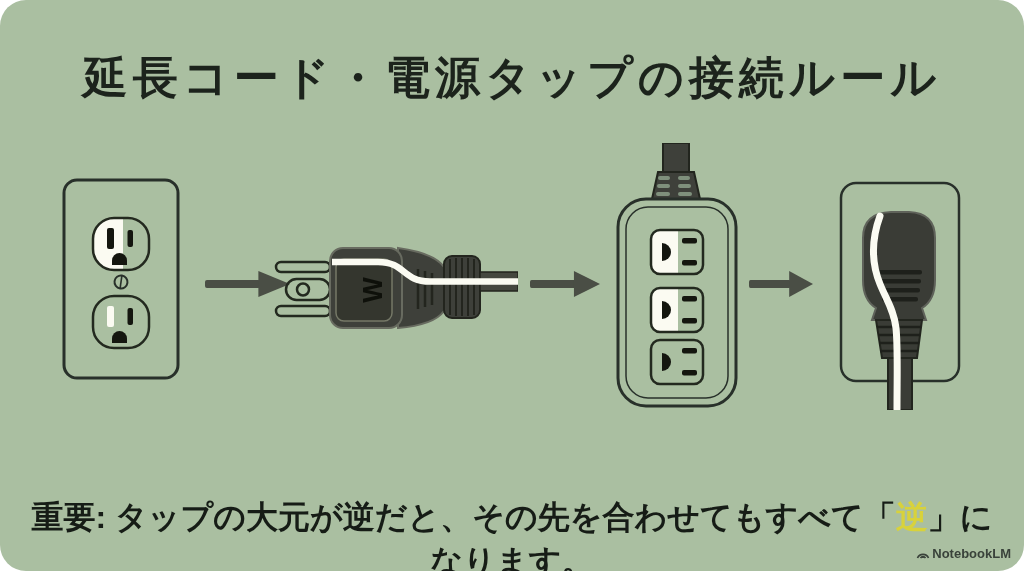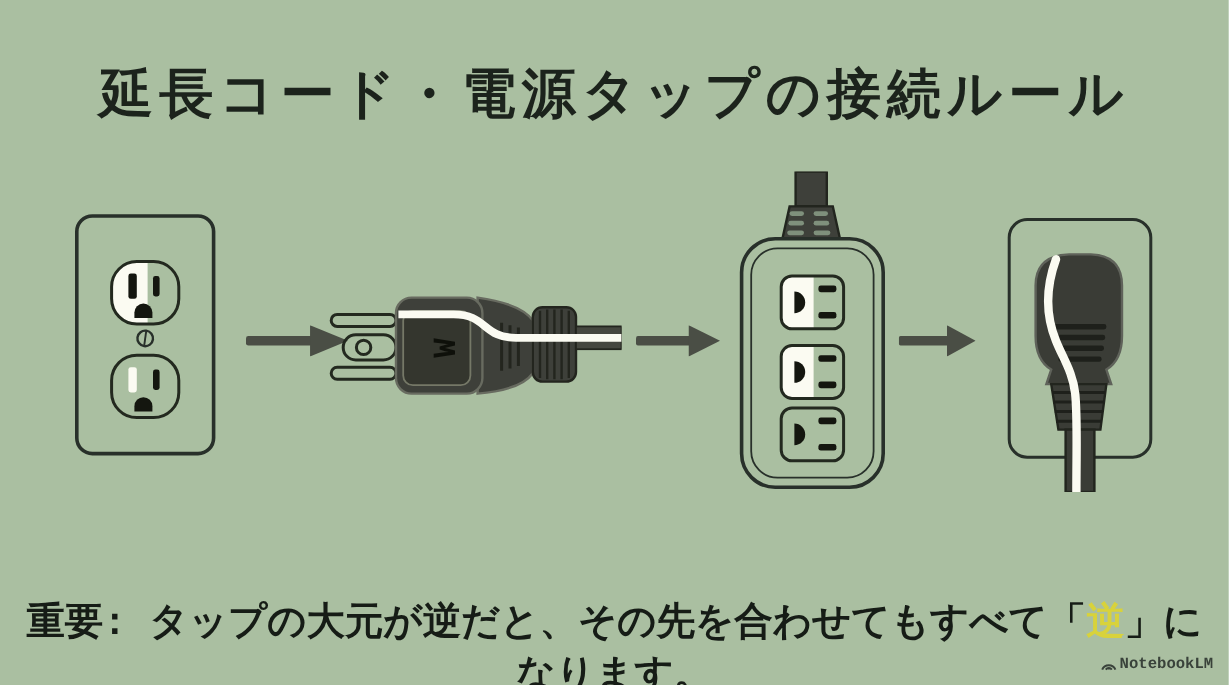--- a/index.html
+++ b/index.html
@@ -1,22 +1,23 @@
 <!DOCTYPE html>
 <html><head>
 <meta charset="utf-8">
 <style>
   html,body{margin:0;padding:0;}
   .canvas{
     position:relative;
     width:1024px;height:571px;
     background:#aabfa1;
     overflow:hidden;
-    font-family:Liberation Mono, monospace;
+    font-family:Liberation Sans, sans-serif;
     color:#1c231c;
+    border-radius:26px;
   }
   .title{
     position:absolute;left:0;right:0;top:48px;
     margin:0;text-align:center;
     font-size:45px;font-weight:900;letter-spacing:5px;
     color:#1c231c;
   }
   .diagram{position:absolute;left:0;top:0;width:1024px;height:571px;}
   .diagram svg{position:absolute;display:block;}
   .svg-outlet{left:62px;top:178px;}

